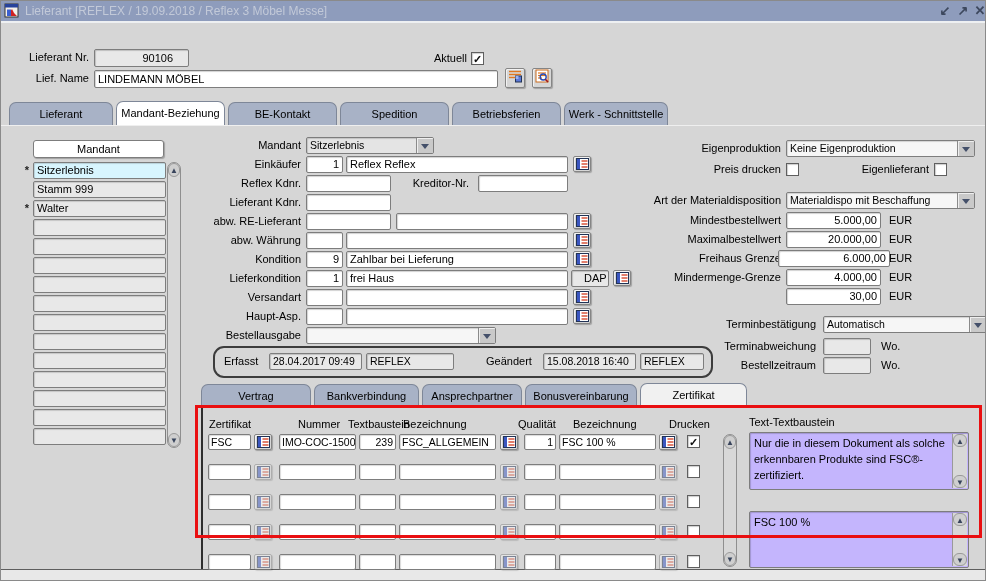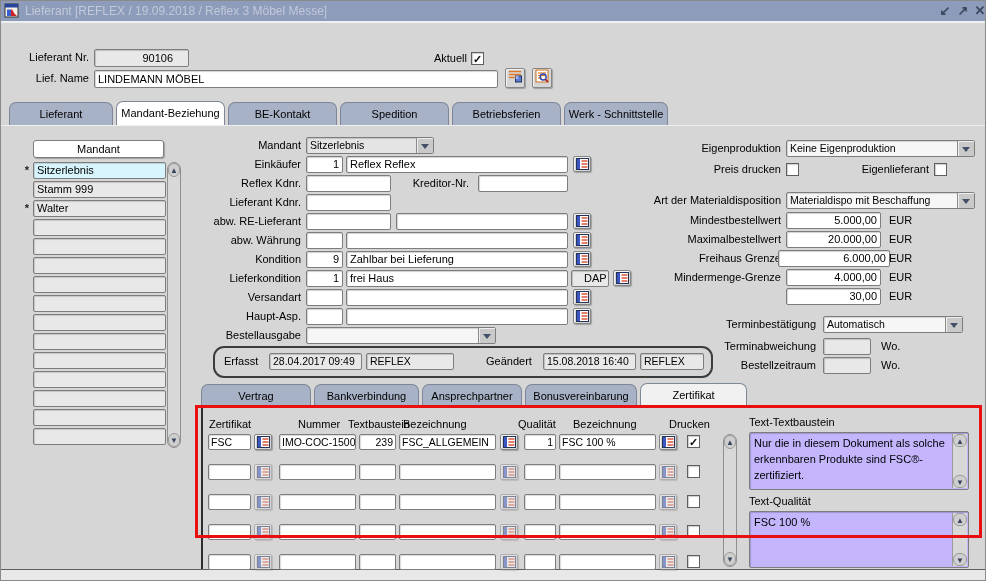--- a/index.html
+++ b/index.html
@@ -362,21 +362,21 @@
   <div class="lbl lbl-l" style="left:888px;top:249px;width:30px;">EUR</div>
 
   <div class="lbl" style="left:600px;top:268px;width:180px;">Mindermenge-Grenze</div>
   <div class="fld num" style="left:785px;top:268px;width:95px;">4.000,00</div>
   <div class="lbl lbl-l" style="left:888px;top:268px;width:30px;">EUR</div>
 
   <div class="fld num" style="left:785px;top:287px;width:95px;">30,00</div>
   <div class="lbl lbl-l" style="left:888px;top:287px;width:30px;">EUR</div>
 
   <div class="lbl" style="left:640px;top:315px;width:175px;">Terminbestätigung</div>
-  <div class="dd" style="left:822px;top:315px;width:140px;">
+  <div class="dd" style="left:822px;top:315px;width:164px;">
     <span class="val">Automatisch</span>
       <span class="dd-btn"></span>
   </div>
 
   <div class="lbl" style="left:640px;top:337px;width:175px;">Terminabweichung</div>
   <div class="fld gray" style="left:822px;top:337px;width:48px;"></div>
   <div class="lbl lbl-l" style="left:880px;top:337px;width:30px;">Wo.</div>
 
   <div class="lbl" style="left:640px;top:356px;width:175px;">Bestellzeitraum</div>
   <div class="fld gray" style="left:822px;top:356px;width:48px;"></div>
@@ -657,21 +657,20 @@
   </div>
 
   <div class="lbl lbl-l" style="left:748px;top:413px;width:150px;z-index:40;">Text-Textbaustein</div>
   <div class="tarea" style="left:748px;top:431px;width:220px;height:58px;">
     <div class="txt">Nur die in diesem Dokument als solche erkennbaren Produkte sind FSC®-zertifiziert.</div>
     <div class="tsb">
       <div class="up">▲</div>
       <div class="dn">▼</div>
     </div>
   </div>
-  <div class="lbl lbl-l" style="left:748px;top:492px;width:150px;z-index:40;">Text-Qualität</div>
   <div class="tarea" style="left:748px;top:510px;width:220px;height:57px;">
     <div class="txt">FSC 100 %</div>
     <div class="tsb">
       <div class="up">▲</div>
       <div class="dn">▼</div>
     </div>
   </div>
 
   <div class="redbox" style="left:194px;top:404px;width:781px;height:127px;"></div>
 

